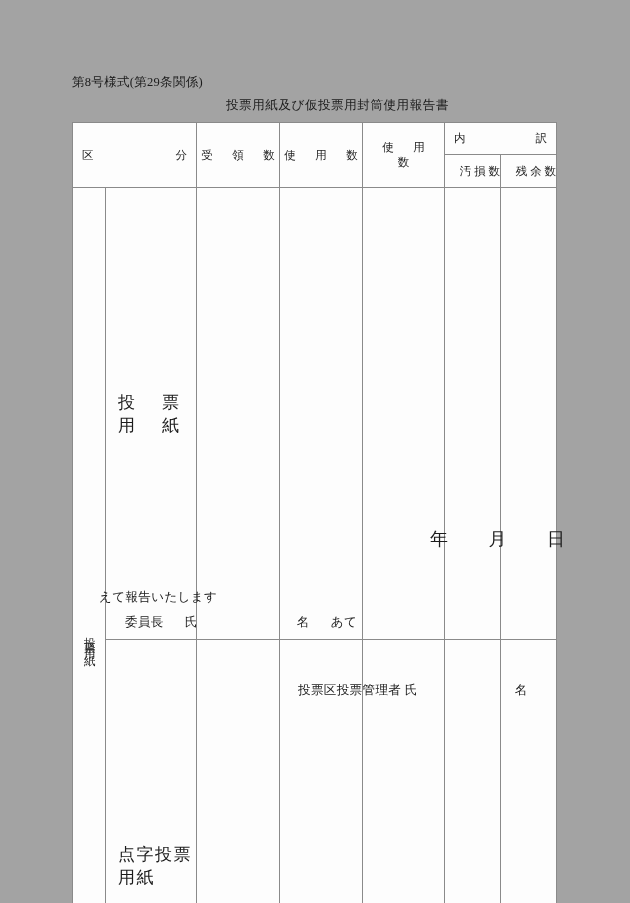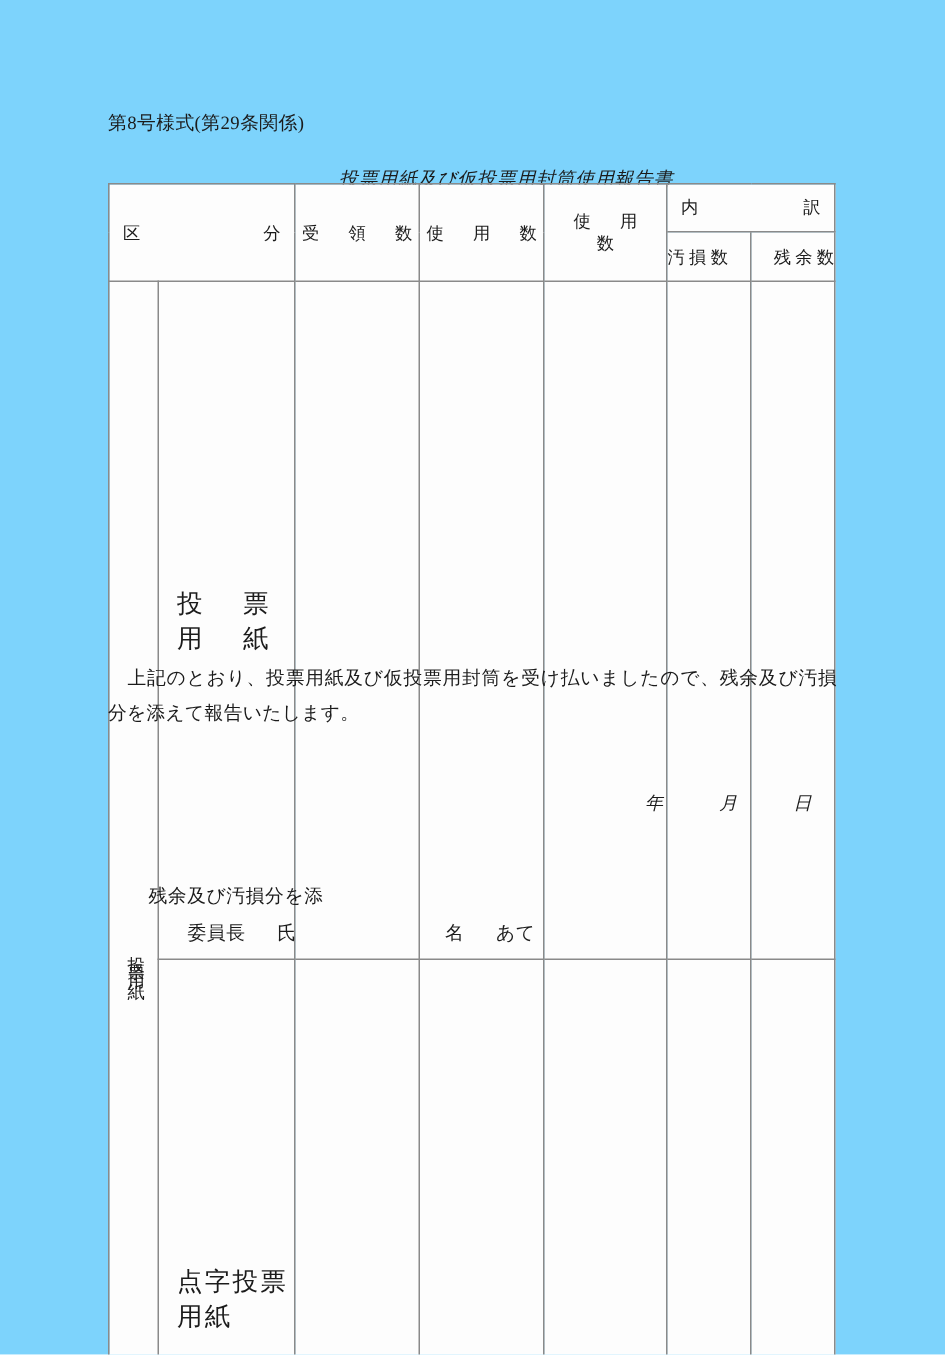--- a/index.html
+++ b/index.html
@@ -11,42 +11,41 @@
     width: 630px;
     height: 903px;
     position: relative;
     font-family: "Liberation Serif", "DejaVu Serif", serif;
     color: #1b1b1b;
     -webkit-font-smoothing: antialiased;
   }
   .page {
     position: absolute;
     inset: 0;
-    background: #7dd3fc;
+    background: #a3a3a3;
   }
 
   
   .form-no {
     position: absolute;
     left: 72px;
     top: 74px;
     font-size: 12.5px;
     letter-spacing: .3px;
     white-space: nowrap;
   }
   .doc-title {
     position: absolute;
     left: 0;
     right: 0;
-    top: 111px;
+    top: 97px;
     text-align: center;
     font-size: 12.5px;
     letter-spacing: .6px;
     padding-left: 45px;
-    font-style: italic;
   }
 
   
   .tbl-wrap {
     position: absolute;
     left: 72px;
     top: 122px;
     width: 484px;
   }
   table.form {
@@ -127,23 +126,22 @@
     text-align: justify;
     letter-spacing: .2px;
   }
   .para .indent { padding-left: 13px; }
 
   
   .dateline {
     position: absolute;
     left: 430px;
     top: 527px;
-    font-size: 12px;
+    font-size: 18px;
     letter-spacing: .5px;
-    font-style: italic;
   }
   .dateline span { display: inline-block; }
   .dateline .gap { width: 30px; }
 
   
   .addressee {
     position: absolute;
     left: 99px;
     top: 585px;
     font-size: 12.5px;
@@ -204,21 +202,21 @@
         </td>
         <td colspan="2" style="height:31px">
           <div class="hd-uchiwake">
             <span>内</span>
             <span>訳</span>
           </div>
         </td>
       </tr>
 
       <tr class="row-uchi">
-        <td style="text-align:left">
+        <td style="text-align:right">
           <span>汚 損 数</span>
         </td>
         <td style="text-align:right">
           <span>残 余 数</span>
         </td>
       </tr>
 
       <tr class="r1">
         <td rowspan="2" class="vert-cell">
           <div class="vert-inner">
@@ -243,39 +241,43 @@
         <td></td>
         <td></td>
         <td></td>
         <td></td>
       </tr>
 
     </tbody>
       </table>
   </div>
 
-  <div class="para">
-    <span class="indent">上記のとおり、投票用紙及び仮投票用封筒を受け払いましたので、残余及び汚損分を添</span><span>えて報告いたします。</span>
-  </div>
 
   <div class="dateline">
     <span>年</span>
     <span class="gap"></span>
     <span>月</span>
     <span class="gap"></span>
     <span>日</span>
   </div>
 
   <div class="addressee">
-    <div>残余及び汚損分を添</div>
+    <div>えて報告いたします</div>
     <div class="line2">
       <span>委員長</span>
       <span class="sp-small"></span>
       <span>氏</span>
       <span class="sp-name"></span>
       <span>名</span>
       <span class="sp-small"></span>
       <span>あて</span>
     </div>
   </div>
 
+  <div class="signer">
+    <span>投票区投票管理者</span>
+    <span class="sp-small"></span>
+    <span>氏</span>
+    <span class="sp-name"></span>
+    <span>名</span>
+  </div>
 
 </div>
 
 </body></html>

